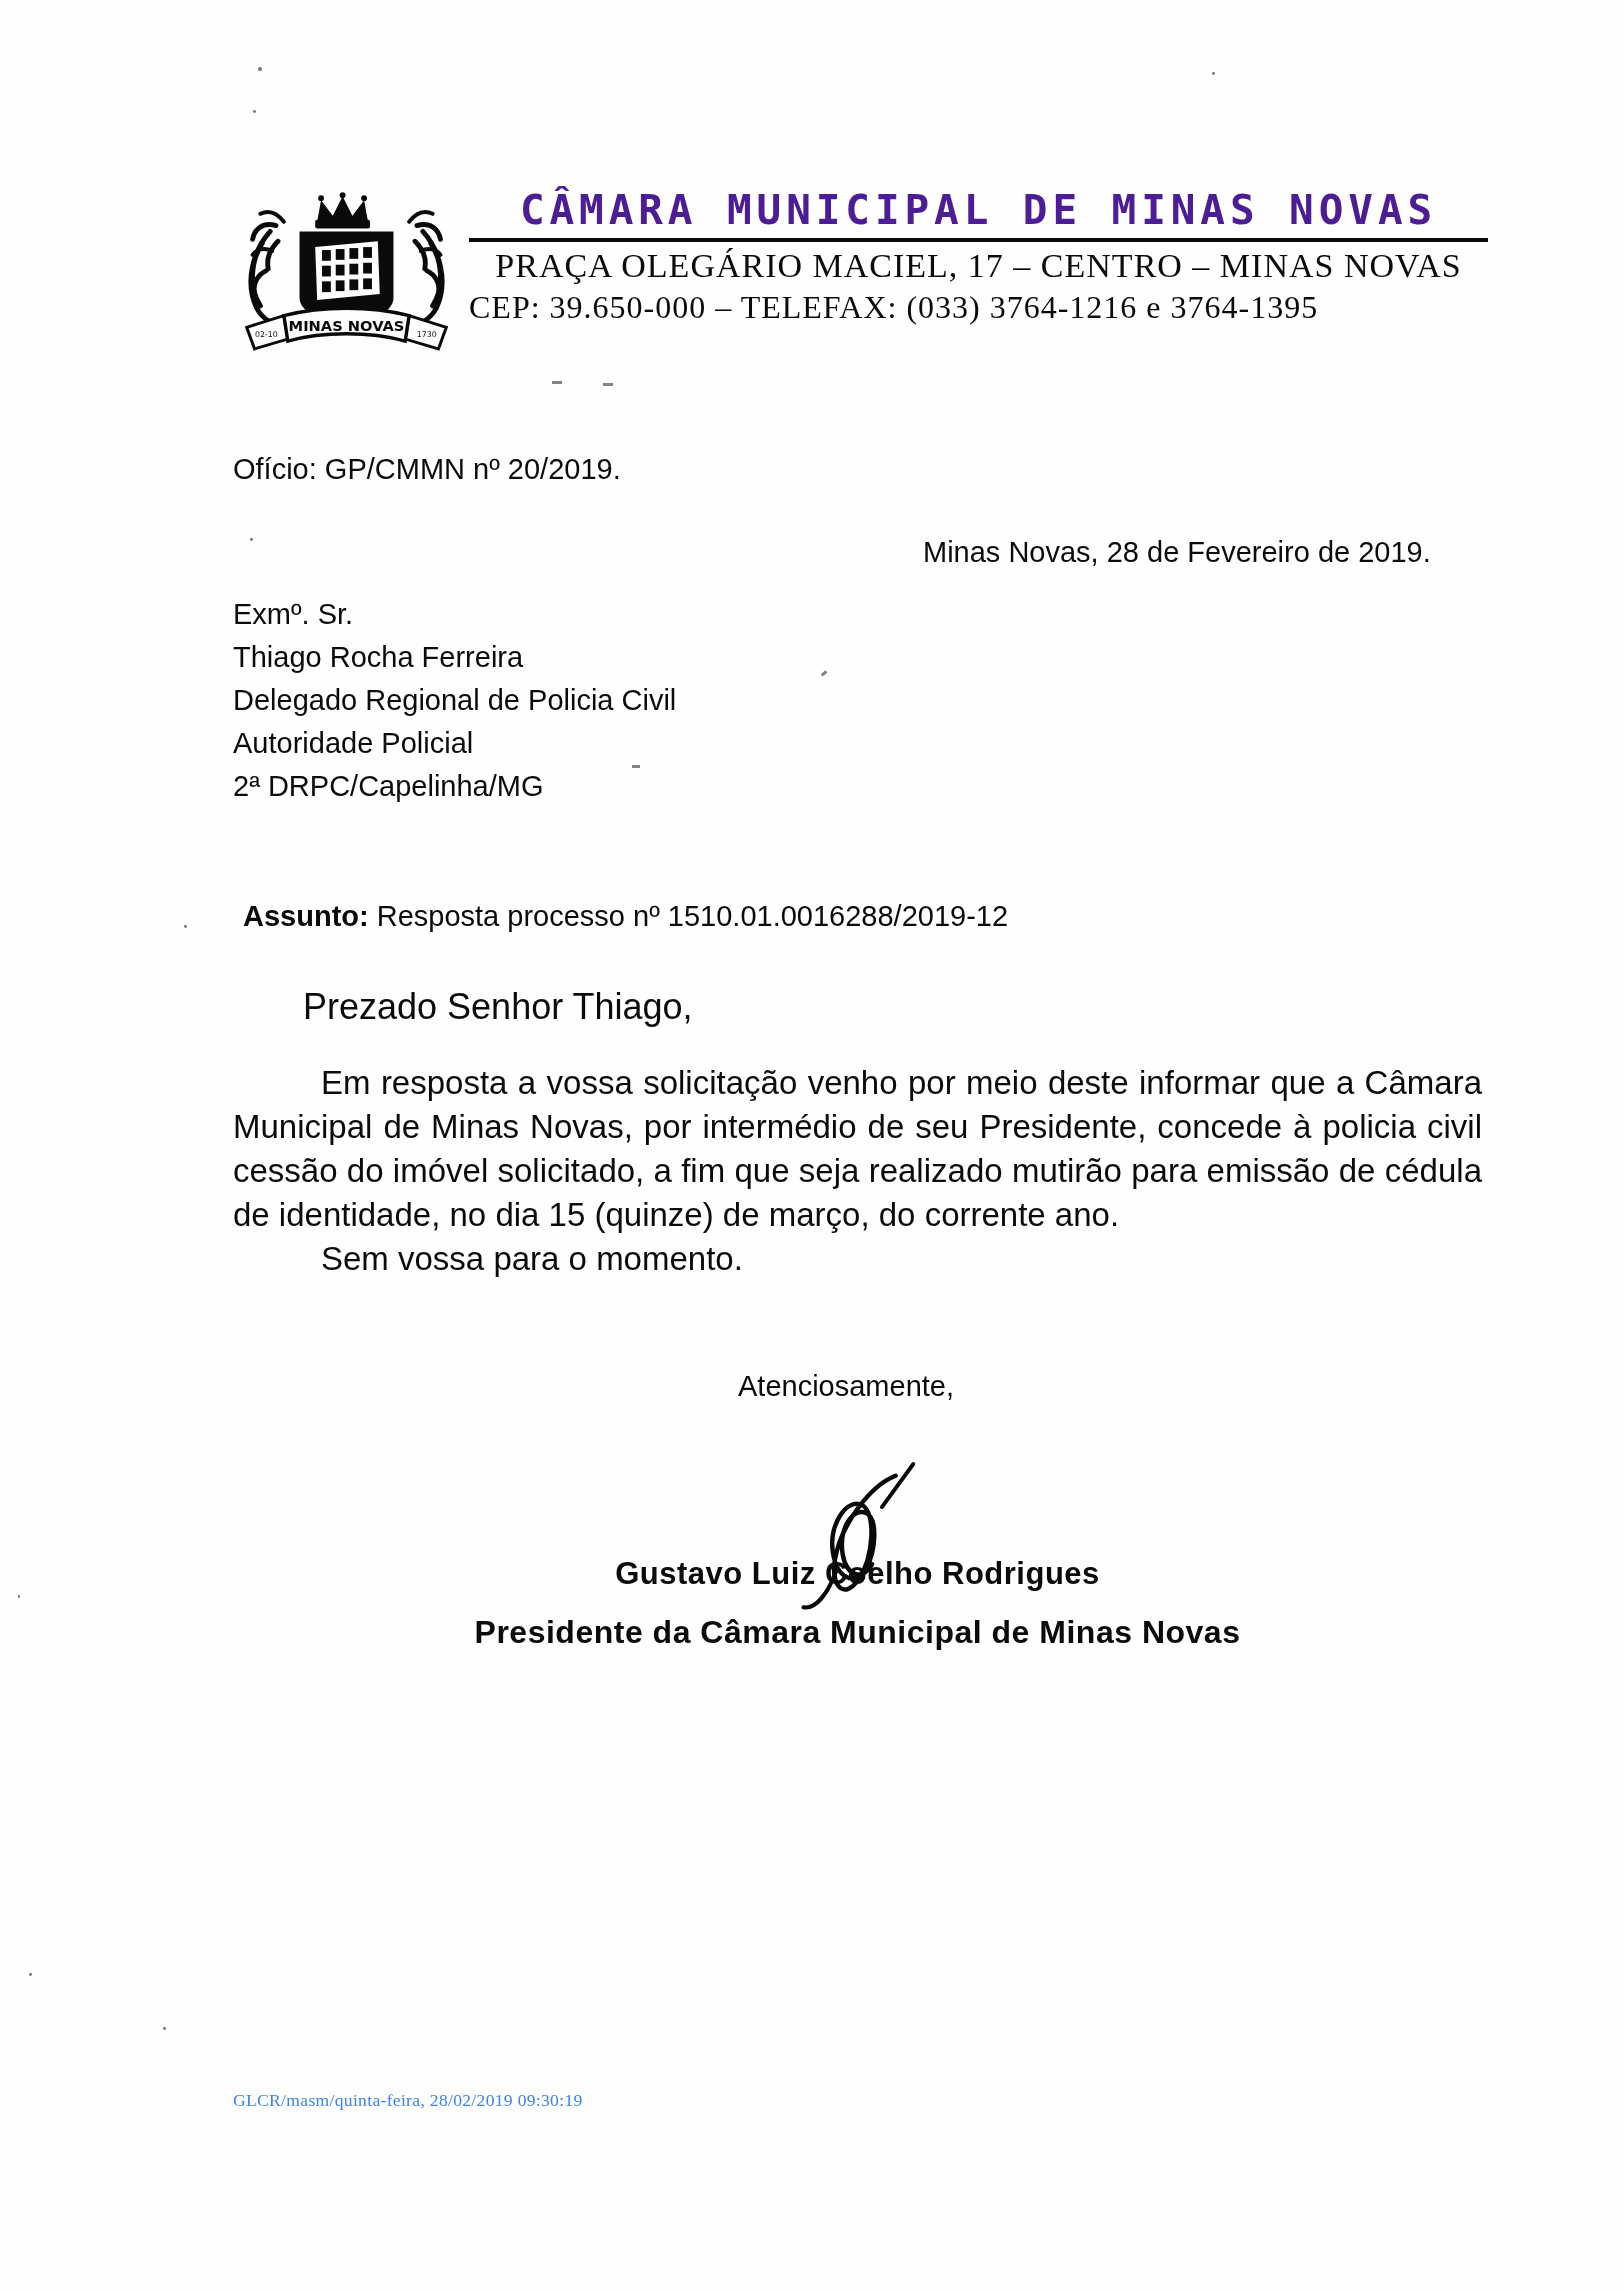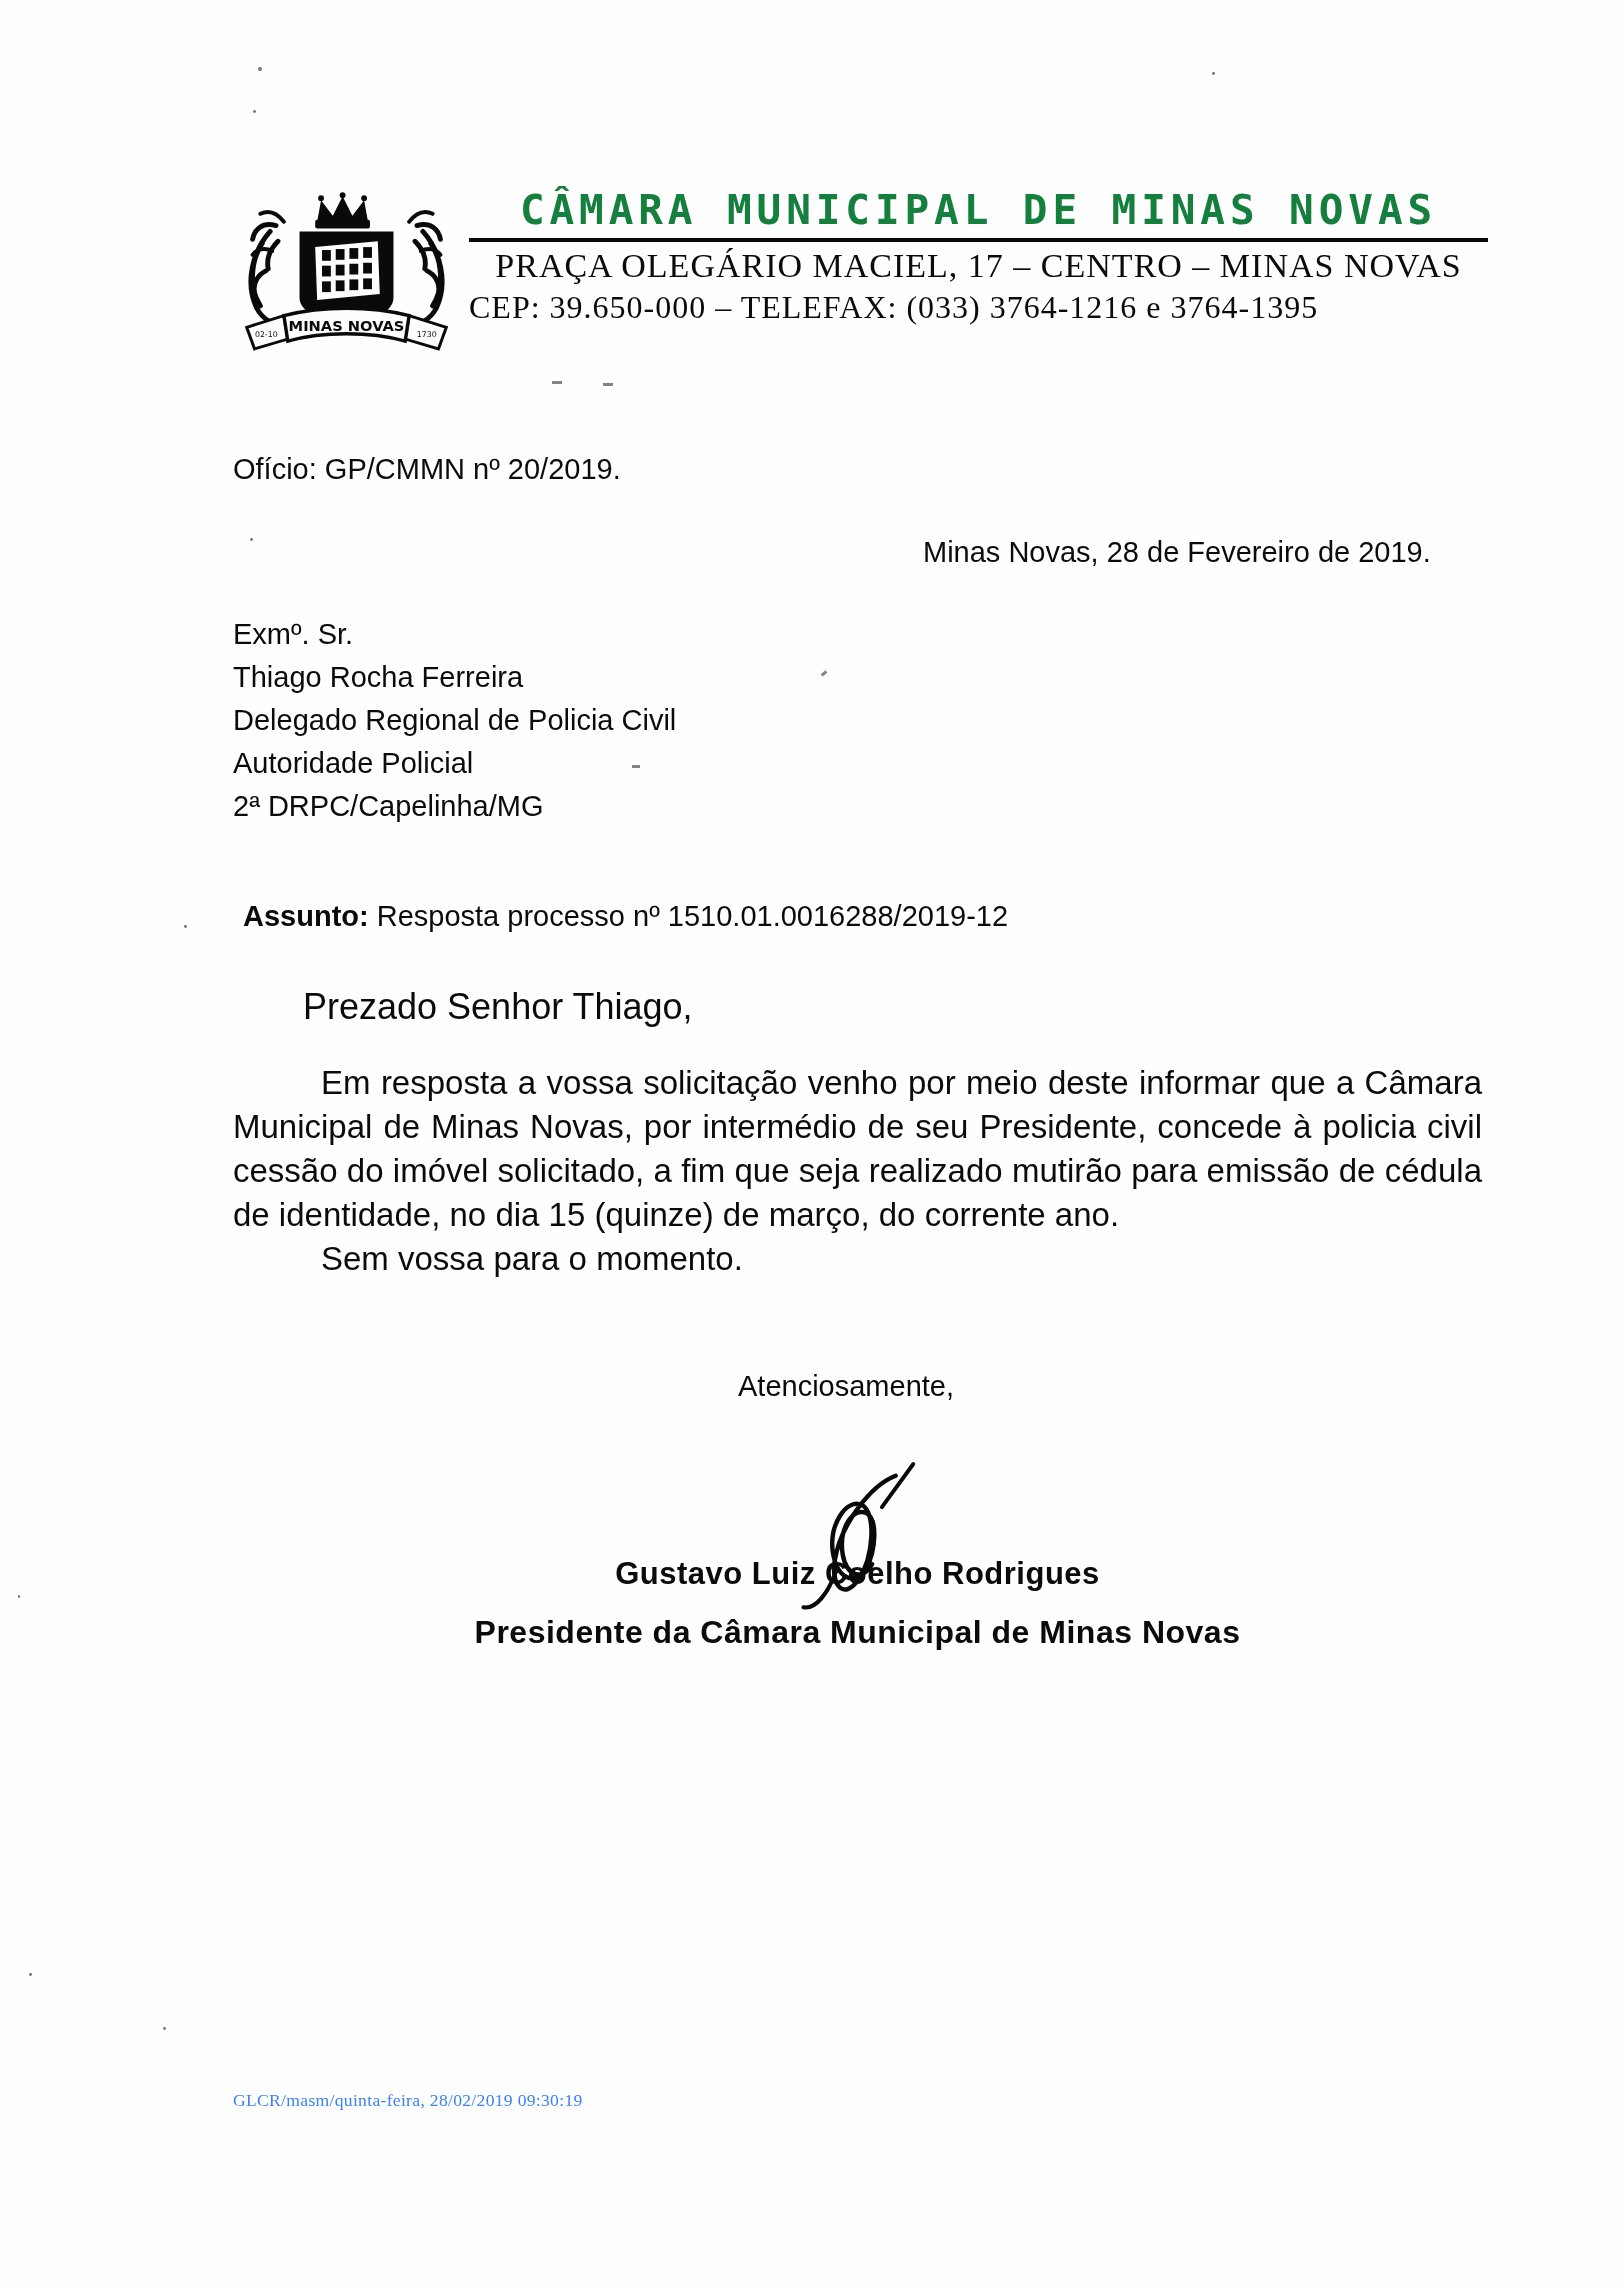--- a/index.html
+++ b/index.html
@@ -18,21 +18,21 @@
   .header-right {
     left: 469px; top: 186px; width: 1019px;
     text-align: center;
   }
   .org-name {
     font-family: "DejaVu Sans Mono", monospace;
     font-weight: 700;
     font-size: 41px;
     letter-spacing: 4.9px;
     white-space: nowrap;
-    color: #15803d;
+    color: #4c1d95;
   }
   .header-rule {
     left: 469px; top: 238px; width: 1019px; height: 3.9px;
     background: #0a0a0a;
   }
   .addr1 {
     left: 469px; top: 247px; width: 1019px;
     font-family: "Liberation Serif", serif;
     font-size: 34px; letter-spacing: 1px;
     text-align: center; white-space: nowrap;
@@ -41,21 +41,21 @@
     left: 469px; top: 289px; width: 1019px;
     font-family: "Liberation Serif", serif;
     font-size: 32px; letter-spacing: 1px;
     text-align: left; white-space: nowrap;
   }
   .logo-box { left: 233px; top: 192px; width: 227px; height: 165px; }
 
   
   .ref-line   { left: 233px; top: 453px;  font-size: 29px; }
   .date-line  { left: 923px; top: 536px;  font-size: 29px; }
-  .recipient  { left: 233px; top: 613px;  font-size: 29px; line-height: 43px; }
+  .recipient  { left: 233px; top: 593px;  font-size: 29px; line-height: 43px; }
   .subject    { left: 243px; top: 900px;  font-size: 29px; }
   .subject b  { font-weight: 700; }
   .salutation { left: 303px; top: 986px; font-size: 36px; }
   .body-block {
     left: 233px; top: 1061px; width: 1249px;
     font-size: 33px; line-height: 44px;
     text-align: justify;
   }
   .body-block p { margin: 0; text-indent: 88px; }
   .closing    { left: 738px; top: 1370px; font-size: 29px; }

